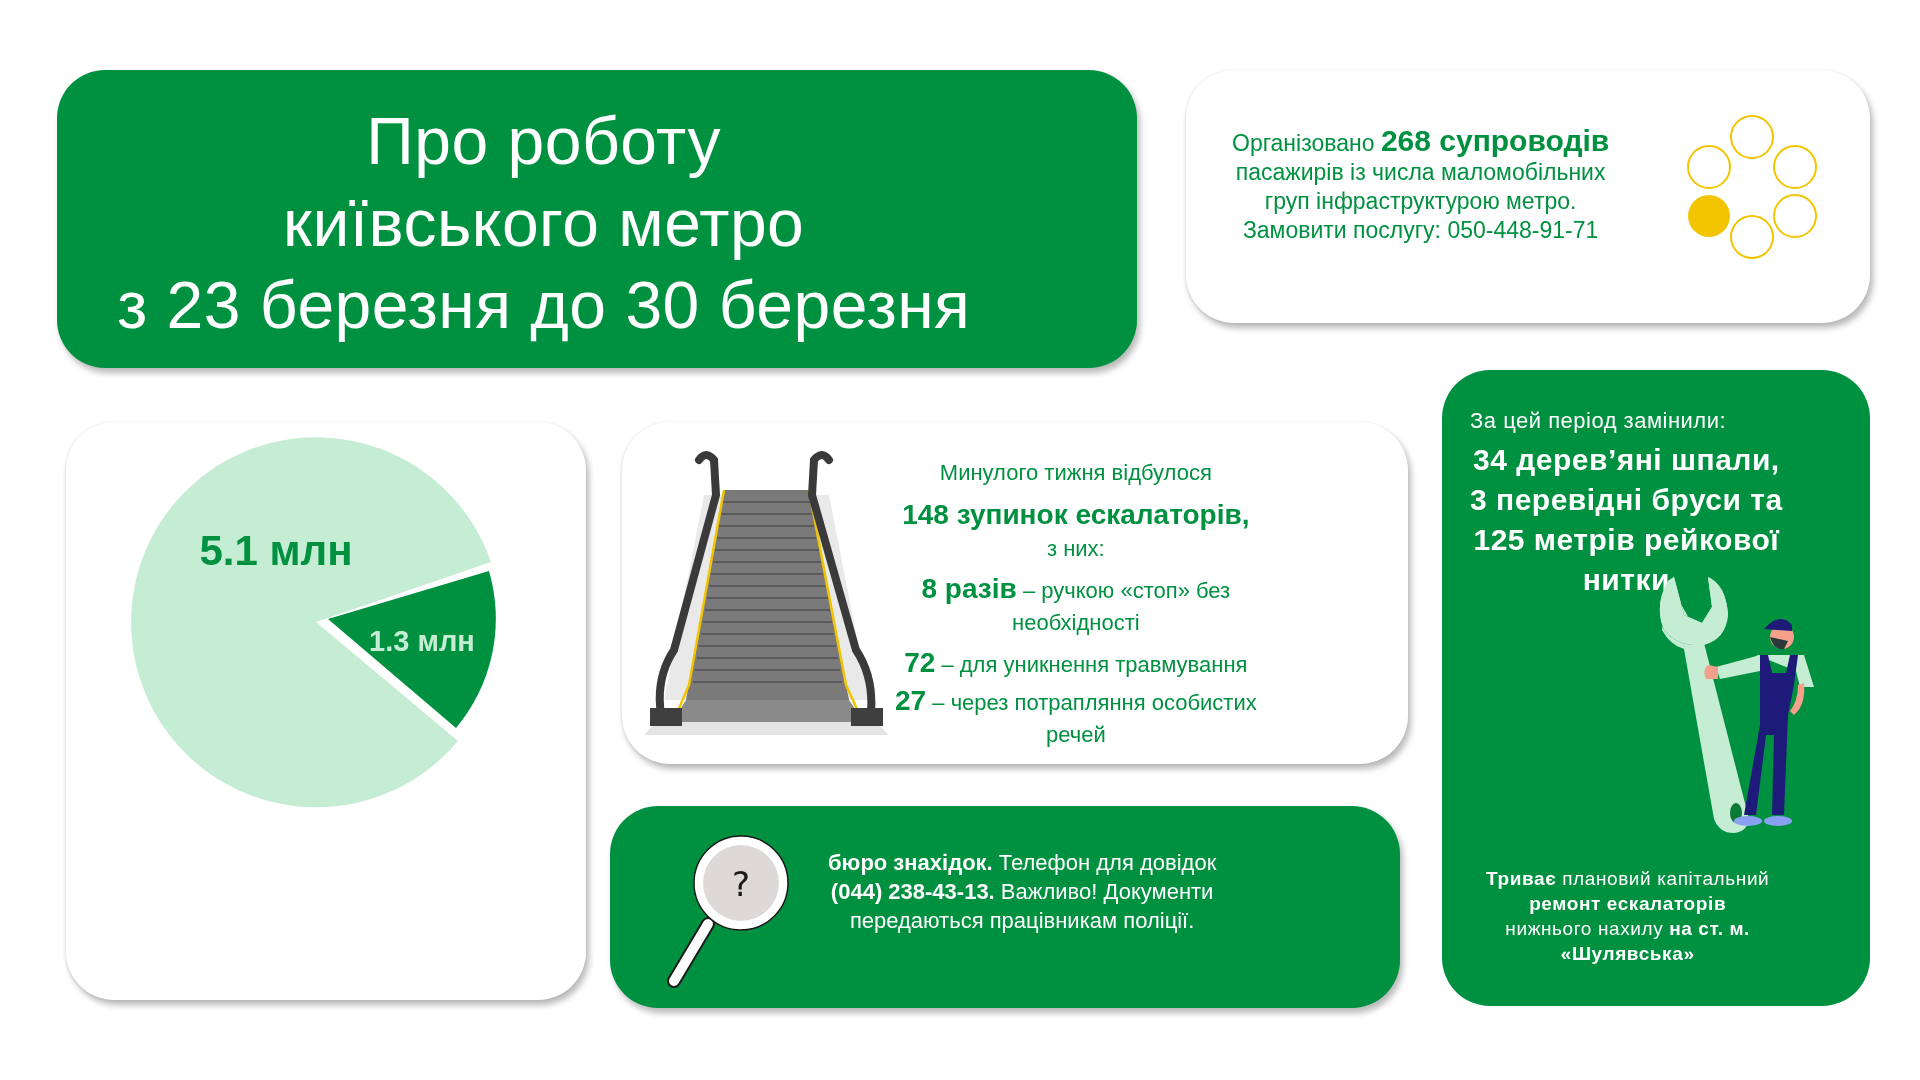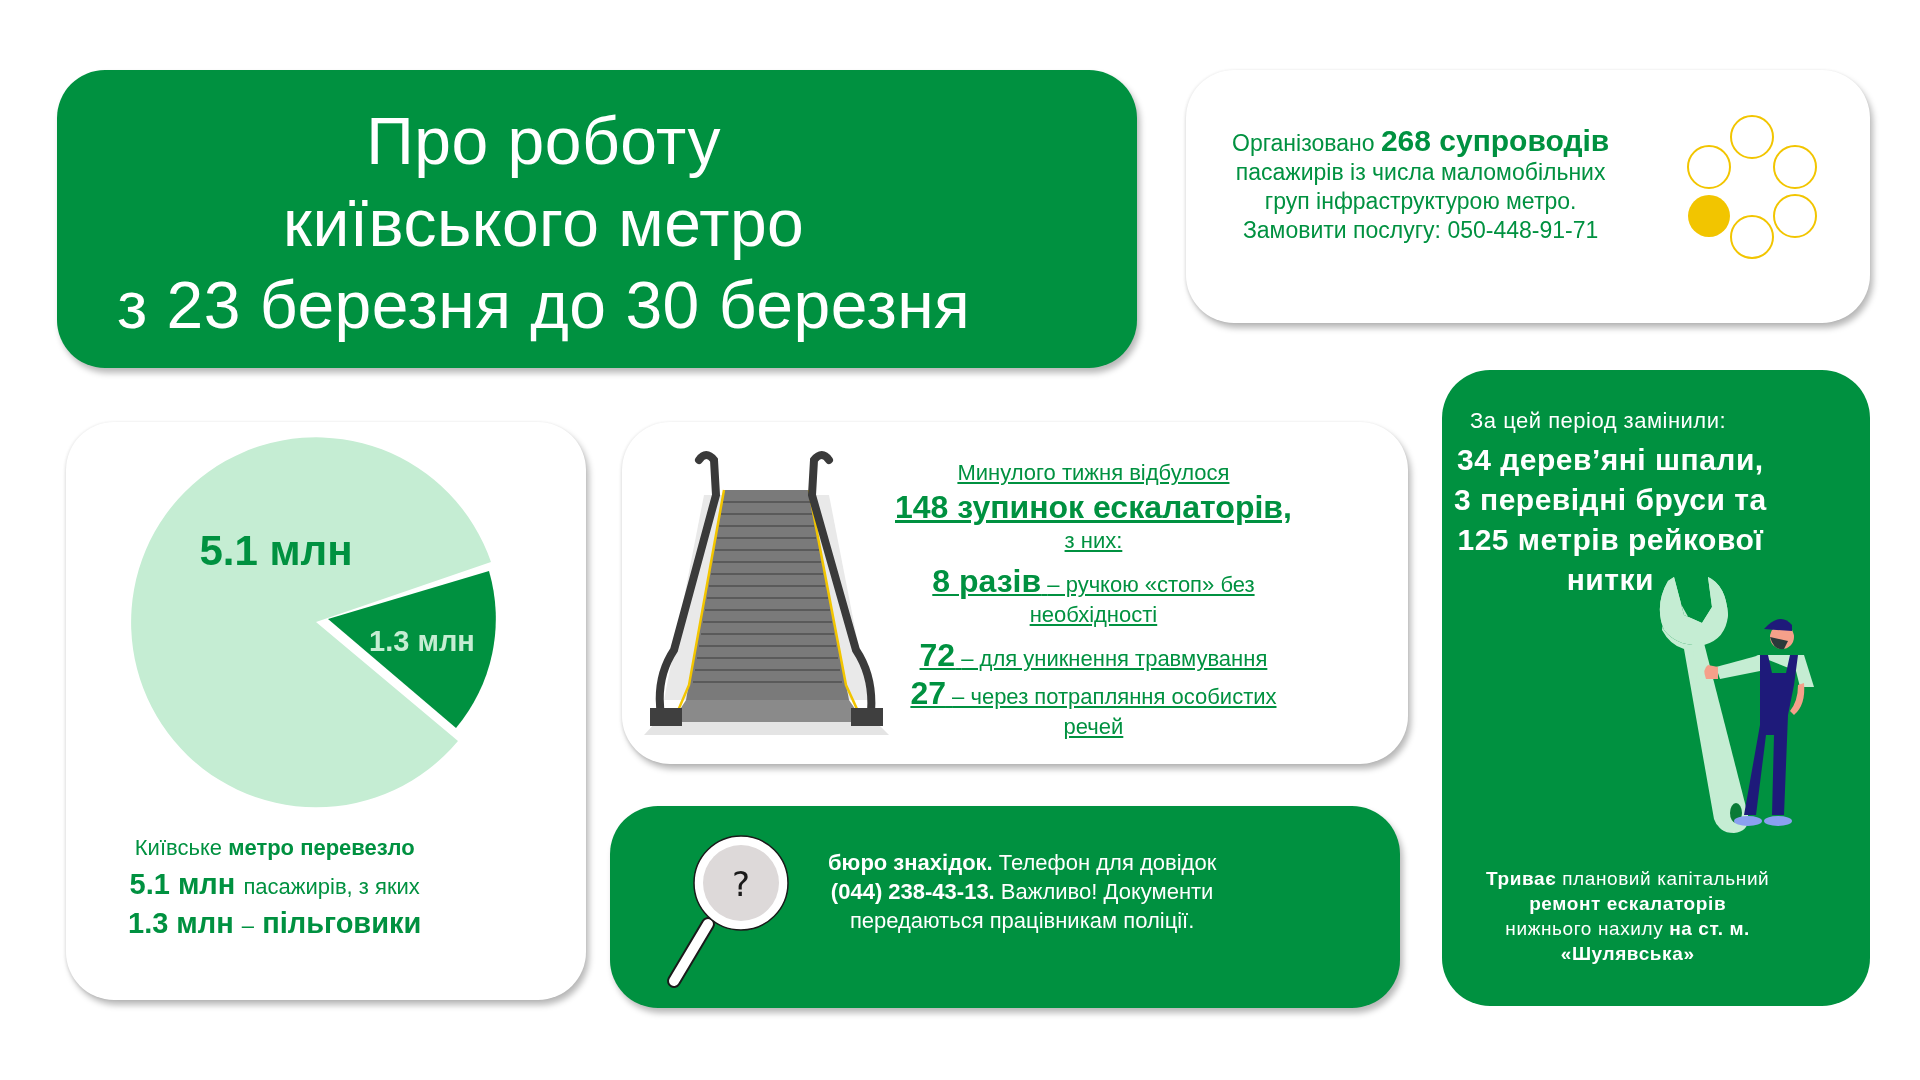--- a/index.html
+++ b/index.html
@@ -31,34 +31,34 @@
   #pie-card .caption { position: absolute; left: 62px; top: 408px; font-size: 22px; line-height: 36px; color: #009140; }
   #pie-card .caption span.line { display: block; white-space: nowrap; }
   #pie-card .caption .l2, #pie-card .caption .l3 { font-size: 29px; }
   #pie-card .caption .thin { font-weight: 400; font-size: 22px; }
   #pie-card .caption .dash { font-weight: 400; }
 
   
   #esc-card { left: 622px; top: 422px; width: 786px; height: 342px; }
   #esc-img { position: absolute; left: 22px; top: 28px; }
   #esc-card .txt { position: absolute; left: 273px; top: 36px; color: #009140; font-size: 22px; line-height: 30px; }
-  #esc-card .txt span.line { display: block; white-space: nowrap; text-decoration: underline; }
-  #esc-card .txt .big { font-size: 32px; font-weight: 700; line-height: 38px; }
+  #esc-card .txt span.line { display: block; white-space: nowrap; }
+  #esc-card .txt .big { font-size: 28px; font-weight: 700; line-height: 38px; margin-top: 8px; }
   #esc-card .txt .gap { margin-top: 6px; }
 
   
   #lost-card { left: 610px; top: 806px; width: 790px; height: 202px; }
   #magnifier { position: absolute; left: 40px; top: 20px; }
   #lost-card .txt { position: absolute; left: 218px; top: 42px; color: #fff; font-size: 22px; line-height: 29px; }
   #lost-card .txt span.line { display: block; white-space: nowrap; }
 
   
   #repair-card { left: 1442px; top: 370px; width: 428px; height: 636px; }
   #repair-card .head { position: absolute; left: 28px; top: 36px; color: #fff; font-size: 22px; line-height: 30px; letter-spacing: 0.5px; }
-  #repair-card .big { position: absolute; left: 12px; top: 70px; color: #fff; font-size: 30px; font-weight: 700; line-height: 40px; letter-spacing: 0.5px; }
+  #repair-card .big { position: absolute; left: 28px; top: 70px; color: #fff; font-size: 30px; font-weight: 700; line-height: 40px; letter-spacing: 0.5px; }
   #repair-card .big span, #repair-card .foot span.line { display: block; white-space: nowrap; }
   #worker { position: absolute; left: 214px; top: 205px; }
   #repair-card .foot { position: absolute; left: 44px; top: 496px; color: #fff; font-size: 19px; line-height: 25px; letter-spacing: 0.6px; }
 </style>
 </head>
 <body>
 
 <div id="title-card" class="card green">
   <h1 class="title">
     <span>Про роботу</span>
@@ -88,25 +88,20 @@
 
 <div id="pie-card" class="card white">
   <svg id="pie-svg" width="520" height="400" viewBox="0 0 520 400">
 
     <path d="M250,200 L425,140 A185,185 0 1 0 392,319 Z" fill="#C5EDD3"></path>
 
     <path d="M262,197 L423,149 A170,170 0 0 1 390,306 Z" fill="#009140"></path>
     <text x="210" y="143" text-anchor="middle" font-family="Liberation Sans, sans-serif" font-weight="700" font-size="42" fill="#009140">5.1 млн</text>
     <text x="356" y="229" text-anchor="middle" font-family="Liberation Sans, sans-serif" font-weight="700" font-size="29" fill="#C5EDD3">1.3 млн</text>
   </svg>
-  <div class="caption">
-    <span class="line"><span>Київське</span> <b>метро перевезло</b></span>
-    <span class="line l2"><b>5.1 млн</b> <span class="thin">пасажирів, з яких</span></span>
-    <span class="line l3"><b>1.3 млн</b> <span class="thin dash">–</span> <b>пільговики</b></span>
-  </div>
 </div>
 
 <div id="esc-card" class="card white">
   <svg id="esc-img" width="245" height="290" viewBox="0 0 245 290">
 
     <polygon points="0,285 245,285 232,272 12,272" fill="#e4e4e4"></polygon>
 
     <polygon points="60,45 80,45 50,250 20,250" fill="#e9e9e9"></polygon>
     <polygon points="165,45 185,45 225,250 195,250" fill="#e9e9e9"></polygon>
 

